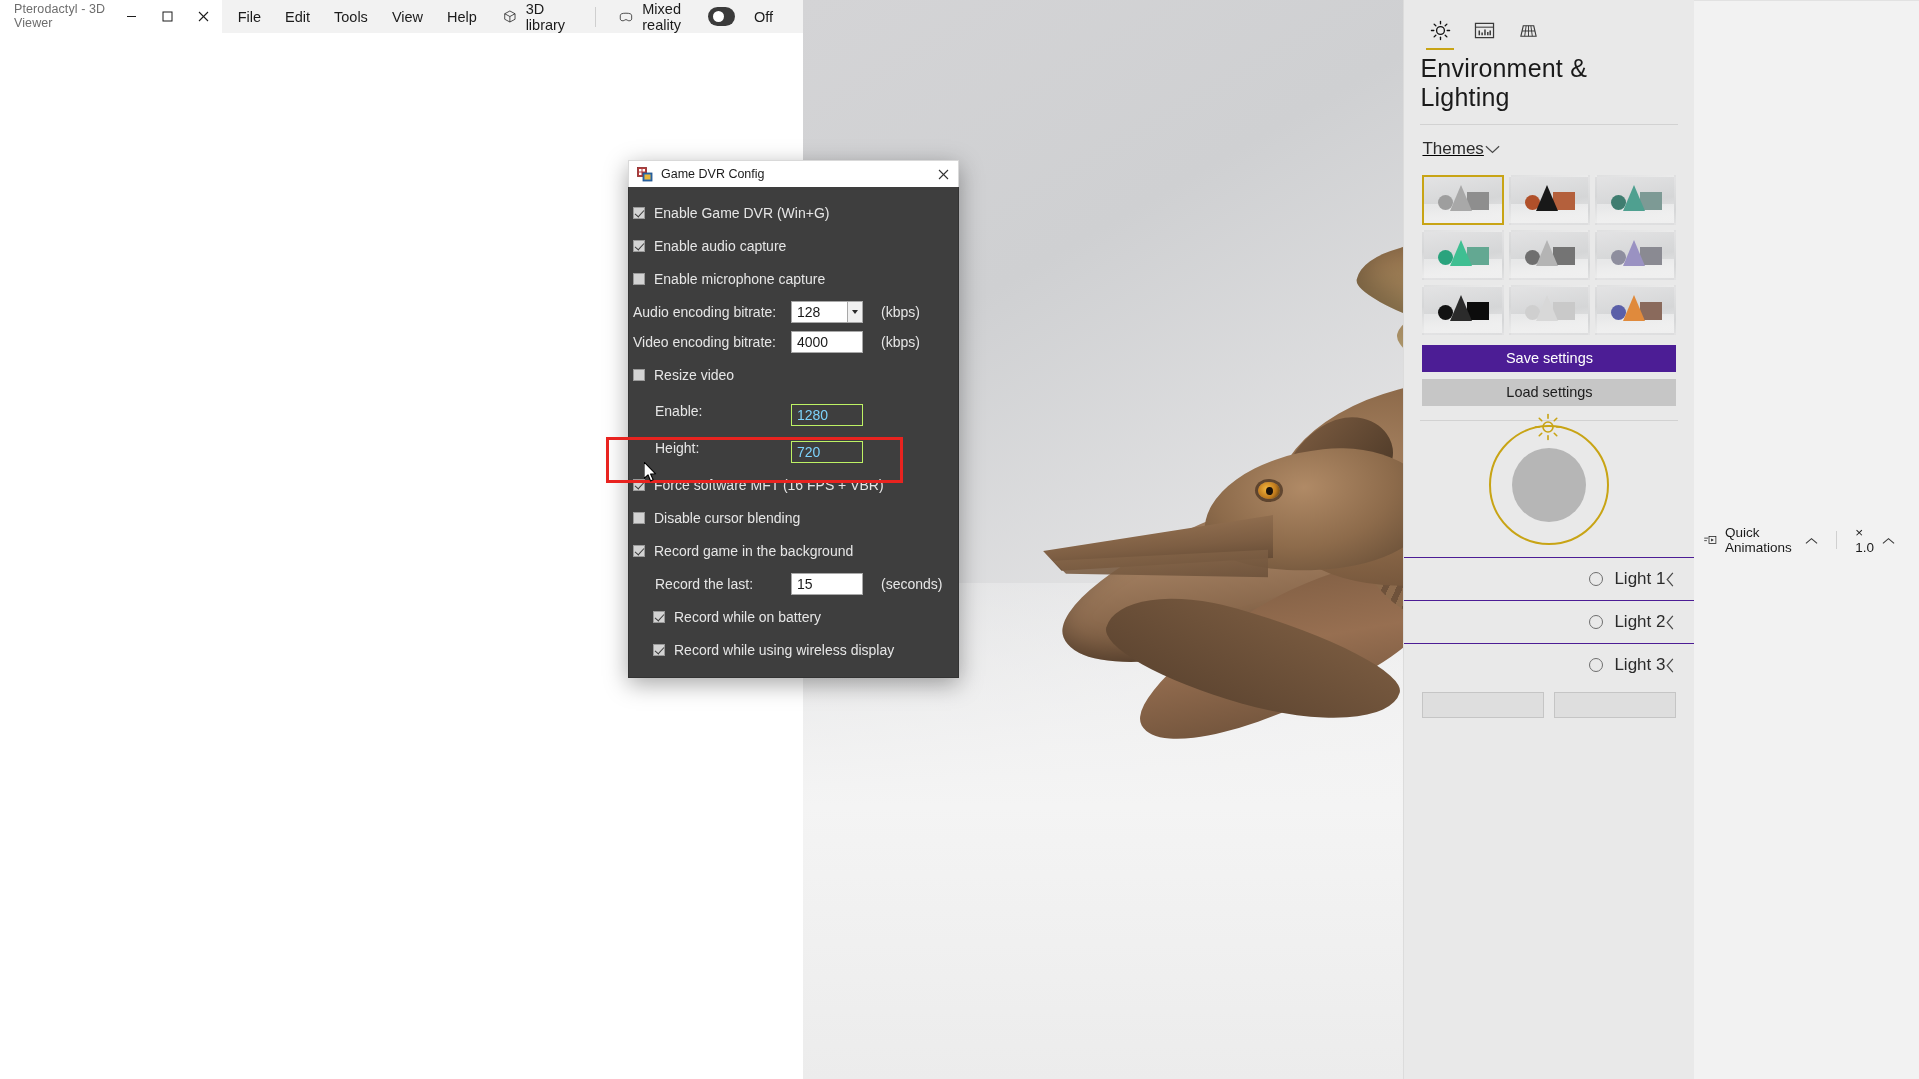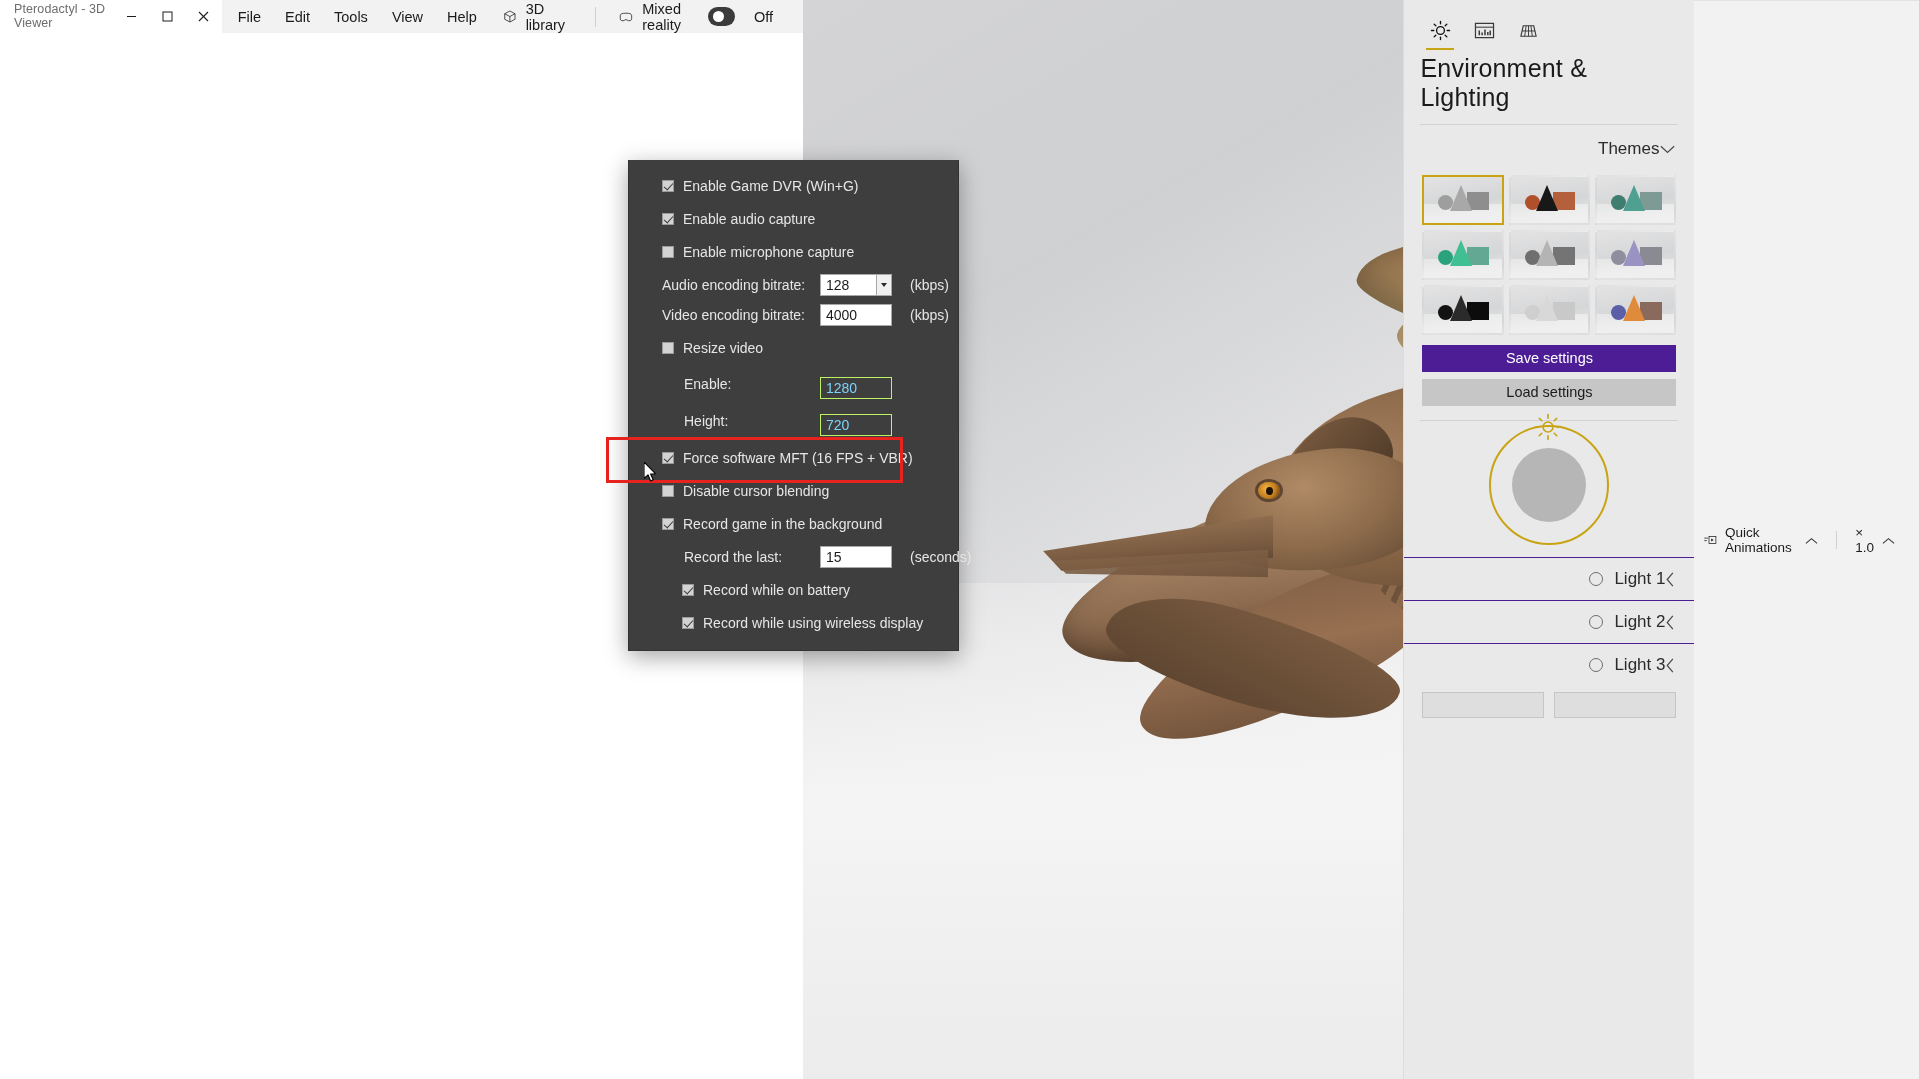--- a/index.html
+++ b/index.html
@@ -155,22 +155,23 @@
     content: ""; position: absolute; bottom: -2px; left: 8px; right: 8px;
     height: 2.5px; background: #c8a415;
   }
   .rp-title {
     font-size: 25px; color: #1a1a1a; font-weight: 400;
     padding: 6px 16px 12px 16px; letter-spacing: .2px;
   }
   .rp-divider { height: 1px; background: #d2d2d2; margin: 0 16px; }
   .rp-scroll { flex: 1; overflow: hidden; position: relative; }
   .section-head {
-    display: flex; align-items: center; justify-content: flex-end;
+    display: flex; align-items: center; justify-content: flex-start;
     padding: 14px 18px 14px 18px;
+    text-decoration: underline;
   }
   .section-title { font-size: 17px; color: #2b2b2b; }
   .chev { color: #4a4a4a; display: flex; }
   .themes-grid {
     display: grid; grid-template-columns: repeat(3, 1fr); gap: 5px;
     padding: 2px 18px 0 18px;
   }
   .theme-cell {
     height: 50px; position: relative; overflow: hidden;
     background: linear-gradient(170deg,#e3e3e4 0%, #d5d6d7 55%, #ececec 100%);
@@ -246,21 +247,21 @@
   .dlg-title-text { font-size: 12.5px; color: #1b1b1b; flex: 1; }
   .dlg-close {
     width: 30px; height: 27px; display: flex; align-items: center; justify-content: center;
     color: #333;
   }
   .dlg-body {
     background: #3e3e3e; padding: 14px 0 16px 0; border: 1px solid #333; border-top: none;
     position: relative;
   }
   .dlg-row {
-    display: flex; align-items: center; min-height: 23px; padding: 0 33px; margin-bottom: 10px;
+    display: flex; align-items: center; min-height: 23px; padding: 0 4px; margin-bottom: 10px;
   }
   .dlg-row.tight { margin-bottom: 7px; }
   .cb {
     width: 12px; height: 12px; flex: 0 0 12px; margin-right: 9px;
     background: #d3d3d3; border: 1px solid #9a9a9a; position: relative; display: inline-block;
   }
   .cb.checked::after {
     content: ""; position: absolute; left: 3px; top: 0px; width: 4px; height: 8px;
     border: solid #3a3a3a; border-width: 0 1.6px 1.6px 0; transform: rotate(42deg);
   }
@@ -578,20 +579,37 @@
       <span class="bb-label">× 1.0</span>
       <span>
         <svg width="13" height="8" viewBox="0 0 14 8">
             <polyline points="1,6.5 7,1.5 13,6.5" fill="none" stroke="#3a3a3a" stroke-width="1.2"></polyline>
           </svg>
       </span>
     </div>
   </div>
 
   <div class="dlg">
+    <div class="dlg-title">
+      <svg class="dlg-icon" viewBox="0 0 16 16">
+        <rect x="0.5" y="1.5" width="9" height="9" fill="#b33a3a" stroke="#8a2a2a" stroke-width="0.8"></rect>
+        <rect x="2" y="3" width="2.5" height="2.5" fill="#ffffff"></rect>
+        <rect x="5.5" y="3" width="2.5" height="2.5" fill="#ffffff"></rect>
+        <rect x="2" y="6.5" width="2.5" height="2.5" fill="#ffffff"></rect>
+        <rect x="6" y="7" width="9" height="8" fill="#2d6fb5" stroke="#1d4f85" stroke-width="0.8"></rect>
+        <rect x="7.5" y="8.5" width="6" height="5" fill="#e8b63a"></rect>
+      </svg>
+      <span class="dlg-title-text">Game DVR Config</span>
+      <span class="dlg-close">
+        <svg width="11" height="11" viewBox="0 0 11 11">
+            <line x1="1" y1="1" x2="10" y2="10" stroke="currentColor" stroke-width="1.1"></line>
+            <line x1="10" y1="1" x2="1" y2="10" stroke="currentColor" stroke-width="1.1"></line>
+          </svg>
+      </span>
+    </div>
 
     <div class="dlg-body">
 
       <div class="dlg-row">
         <span class="cb checked"></span>
         <span class="dlg-label">Enable Game DVR (Win+G)</span>
       </div>
 
       <div class="dlg-row">
         <span class="cb checked"></span>

